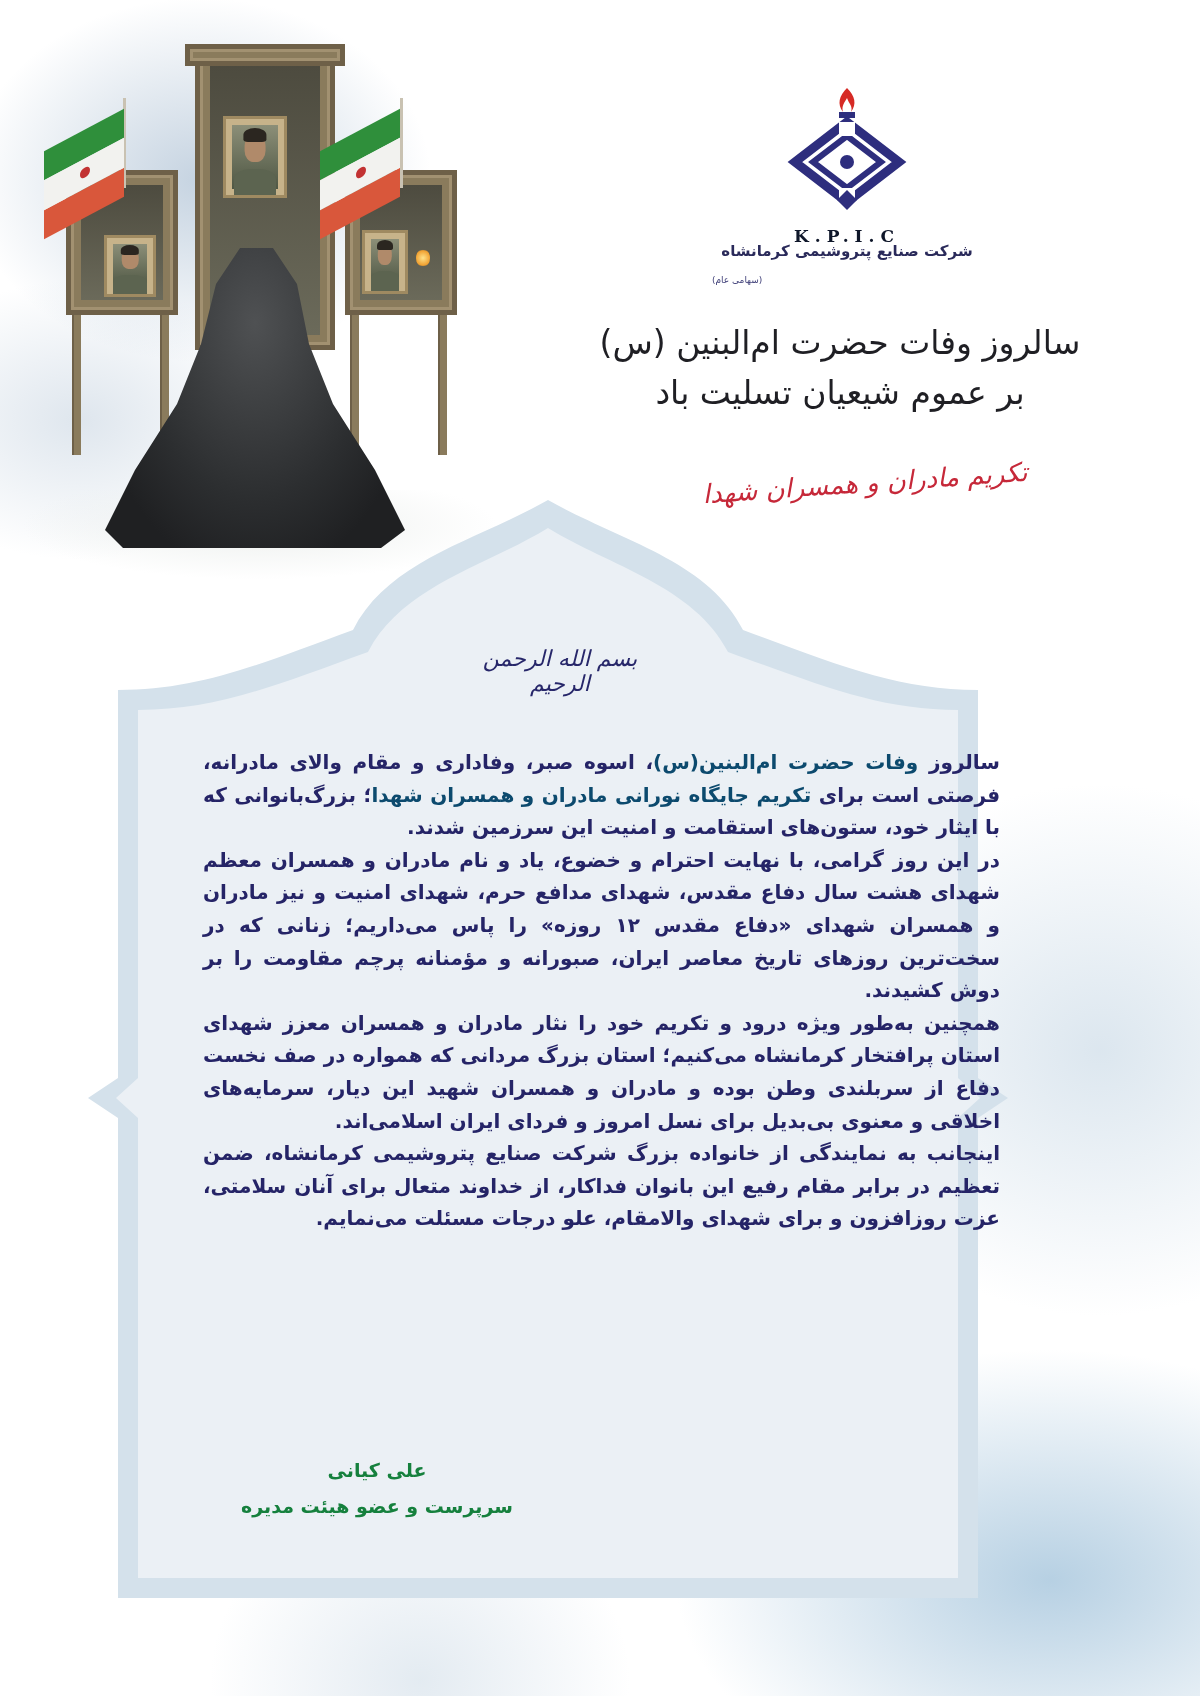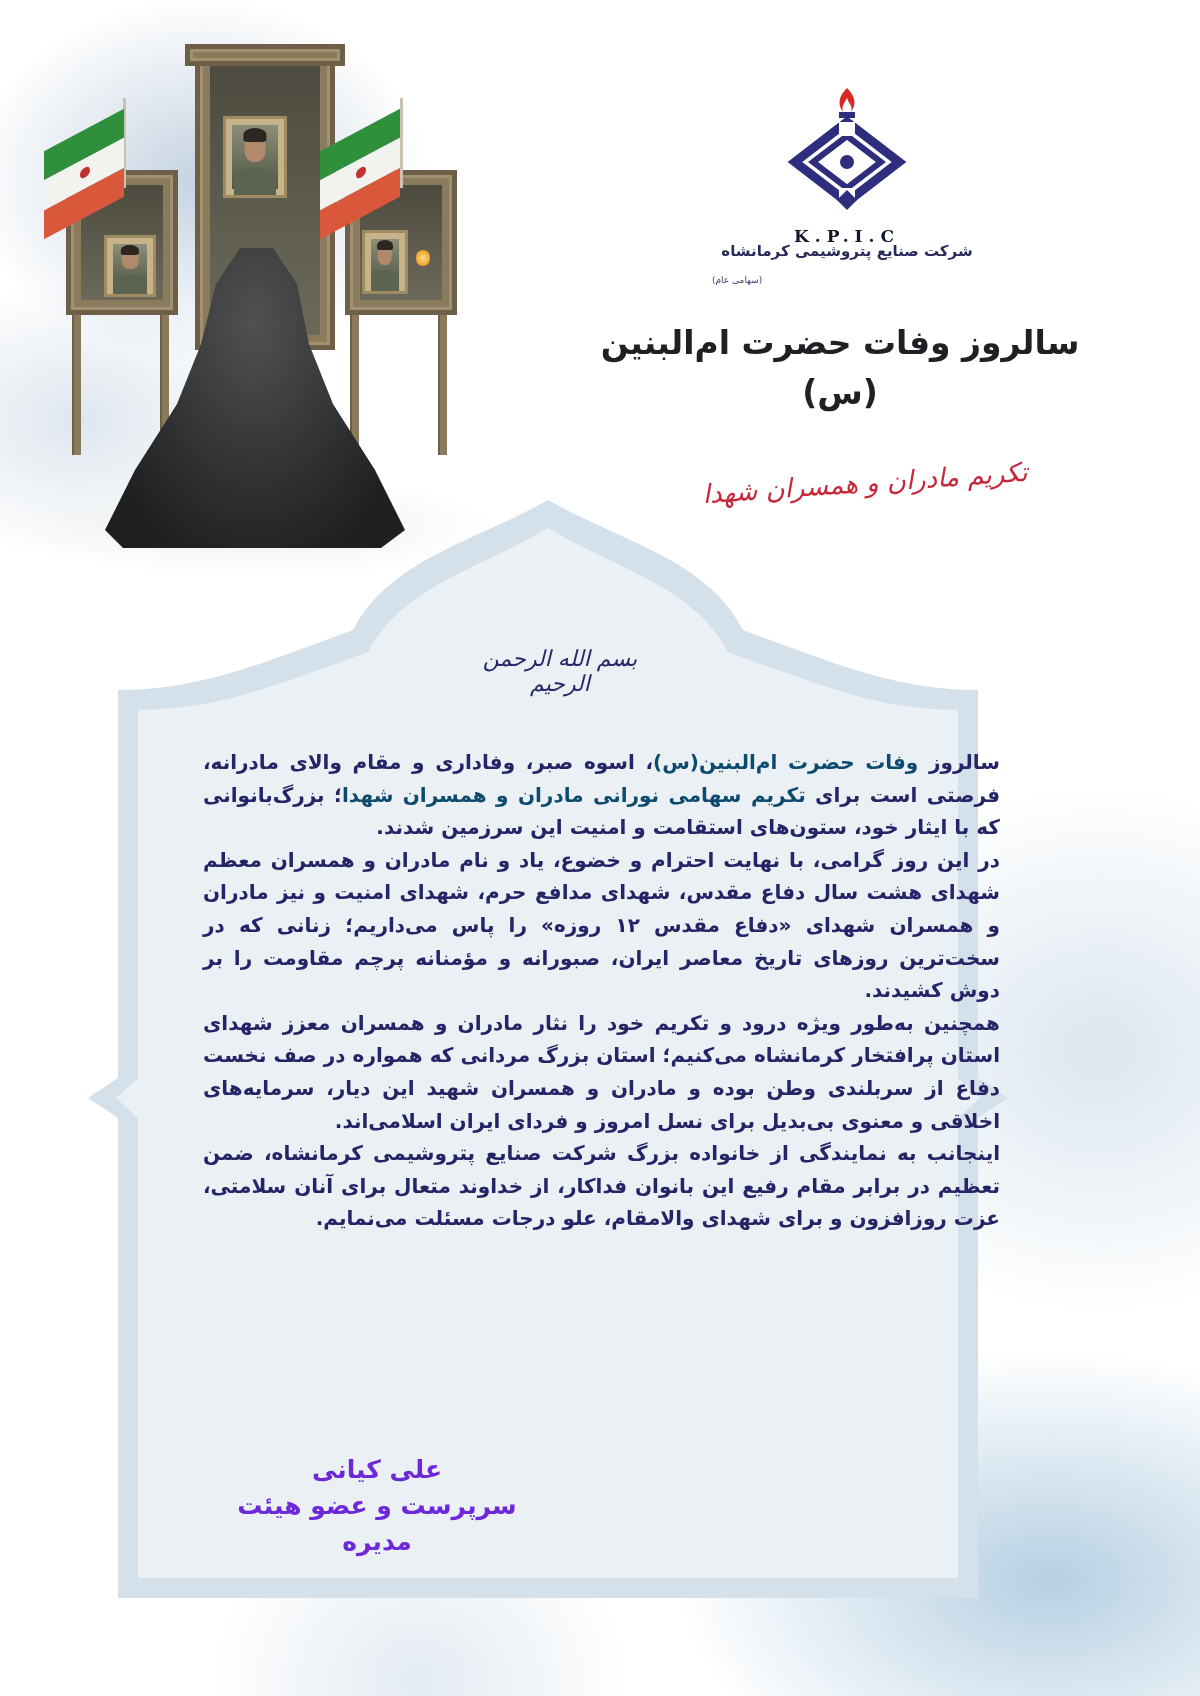--- a/index.html
+++ b/index.html
@@ -45,21 +45,21 @@
   .snow { position: absolute; left: 0; top: 470px; width: 480px; height: 90px; background: radial-gradient(ellipse at 50% 40%, rgba(235,238,236,0.9), rgba(255,255,255,0) 70%); }
 
   
   .logo { position: absolute; left: 772px; top: 82px; width: 150px; text-align: center; }
   .logo-svg { display: block; margin: 0 auto; }
   .logo-abbr { font-family: "DejaVu Serif", serif; font-weight: bold; color: #0f172a; font-size: 17px; letter-spacing: 6px; margin-top: 14px; }
   .logo-name { position: absolute; left: -60px; width: 270px; top: 160px; font-weight: bold; color: #2a2a5a; font-size: 15px; direction: rtl; text-align: center; }
   .logo-sub { position: absolute; left: -60px; width: 270px; top: 193px; color: #3d3d77; font-size: 9px; direction: rtl; text-align: left; }
 
   
-  .title-block { position: absolute; left: 560px; top: 318px; width: 560px; direction: rtl; text-align: center; color: #1f1f24; font-weight: bold; }
+  .title-block { position: absolute; left: 560px; top: 318px; width: 560px; direction: rtl; text-align: center; color: #1f1f24; font-weight: normal; }
   .title-line1 { font-size: 33px; line-height: 50px; }
   .title-line2 { font-size: 33px; line-height: 50px; }
   .calligraphy {
     position: absolute; left: 700px; top: 468px; width: 330px; direction: rtl; text-align: center;
     font-family: "DejaVu Serif", serif; font-style: italic; color: #c62839; font-size: 26px;
     transform: rotate(-4deg);
   }
 
   
   .panel { position: absolute; left: 88px; top: 500px; width: 1032px; height: 1098px; }
@@ -70,21 +70,21 @@
   }
 
   .body-text {
     position: absolute; left: 203px; top: 746px; width: 797px;
     direction: rtl; text-align: justify; text-align-last: right;
     color: #252467; font-weight: bold; font-size: 20px; line-height: 32.6px;
   }
   .body-text p { margin: 0; }
   .hl { color: #0c4a6e; }
 
-  .signature { position: absolute; left: 212px; top: 1452px; width: 330px; direction: rtl; text-align: center; color: #6d28d9; font-weight: bold; font-size: 25px; line-height: 36px; }
+  .signature { position: absolute; left: 212px; top: 1452px; width: 330px; direction: rtl; text-align: center; color: #15803d; font-weight: bold; font-size: 19px; line-height: 36px; }
 </style>
 </head>
 <body>
 
 <div class="bg-sky"></div>
 
 <div class="illustration">
 
   <div class="cabinet" style="left:175px; top:30px; width:140px; height:300px;">
     <div class="glass"></div>
@@ -149,20 +149,21 @@
     <circle cx="60" cy="80" r="7" fill="#2e2e7e"></circle>
     <polygon points="60,108 70,118 60,128 50,118" fill="#2e2e7e"></polygon>
   </svg>
   <div class="logo-abbr">K.P.I.C</div>
   <div class="logo-name">شرکت صنایع پتروشیمی کرمانشاه</div>
   <div class="logo-sub">(سهامی عام)</div>
 </div>
 
 <div class="title-block">
   <div class="title-line1">سالروز وفات حضرت ام‌البنین (س)</div>
+  <div class="title-line2">بر عموم شیعیان تسلیت باد</div>
 </div>
 <div class="calligraphy">تکریم مادران و همسران شهدا</div>
 
 <div class="panel">
   <svg width="1032" height="1098" viewBox="0 0 1032 1098">
     <path d="M30 1098 L30 618 L0 598 L30 578 L30 190
              C110 190 170 165 265 130
              C300 60 390 40 460 0
              C530 40 620 60 655 130
              C750 165 810 190 890 190
@@ -173,21 +174,21 @@
              C522 66 606 86 640 152
              C734 186 792 210 870 210
              L870 578 L892 598 L870 618 L870 1078 Z" fill="#ebf0f5"></path>
   </svg>
 </div>
 
 <div class="bismillah">بسم الله الرحمن الرحیم</div>
 
 <div class="body-text">
   <p>
-    <span>سالروز </span><span class="hl">وفات حضرت ام‌البنین(س)</span><span>، اسوه صبر، وفاداری و مقام والای مادرانه، فرصتی است برای </span><span class="hl">تکریم سهامی نورانی مادران و همسران شهدا</span><span>؛ بزرگ‌بانوانی که با ایثار خود، ستون‌های استقامت و امنیت این سرزمین شدند.</span>
+    <span>سالروز </span><span class="hl">وفات حضرت ام‌البنین(س)</span><span>، اسوه صبر، وفاداری و مقام والای مادرانه، فرصتی است برای </span><span class="hl">تکریم جایگاه نورانی مادران و همسران شهدا</span><span>؛ بزرگ‌بانوانی که با ایثار خود، ستون‌های استقامت و امنیت این سرزمین شدند.</span>
   </p>
   <p>در این روز گرامی، با نهایت احترام و خضوع، یاد و نام مادران و همسران معظم شهدای هشت سال دفاع مقدس، شهدای مدافع حرم، شهدای امنیت و نیز مادران و همسران شهدای «دفاع مقدس ۱۲ روزه» را پاس می‌داریم؛ زنانی که در سخت‌ترین روزهای تاریخ معاصر ایران، صبورانه و مؤمنانه پرچم مقاومت را بر دوش کشیدند.</p>
   <p>همچنین به‌طور ویژه درود و تکریم خود را نثار مادران و همسران معزز شهدای استان پرافتخار کرمانشاه می‌کنیم؛ استان بزرگ مردانی که همواره در صف نخست دفاع از سربلندی وطن بوده و مادران و همسران شهید این دیار، سرمایه‌های اخلاقی و معنوی بی‌بدیل برای نسل امروز و فردای ایران اسلامی‌اند.</p>
   <p>اینجانب به نمایندگی از خانواده بزرگ شرکت صنایع پتروشیمی کرمانشاه، ضمن تعظیم در برابر مقام رفیع این بانوان فداکار، از خداوند متعال برای آنان سلامتی، عزت روزافزون و برای شهدای والامقام، علو درجات مسئلت می‌نمایم.</p>
 </div>
 
 <div class="signature">
   <div>علی کیانی</div>
   <div>سرپرست و عضو هیئت مدیره</div>
 </div>

